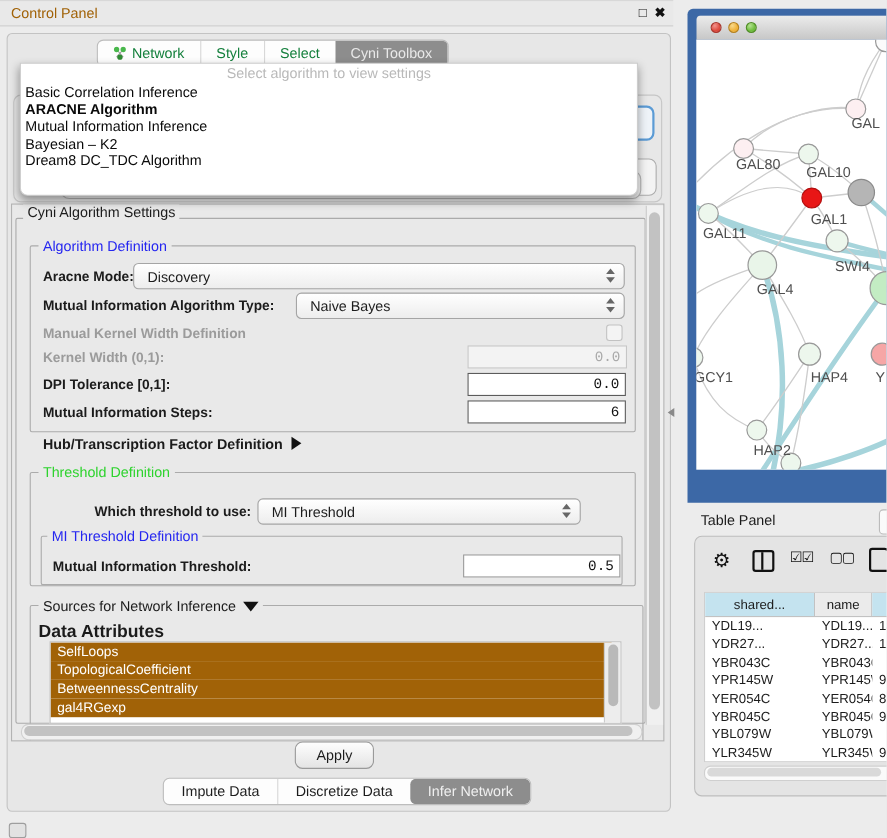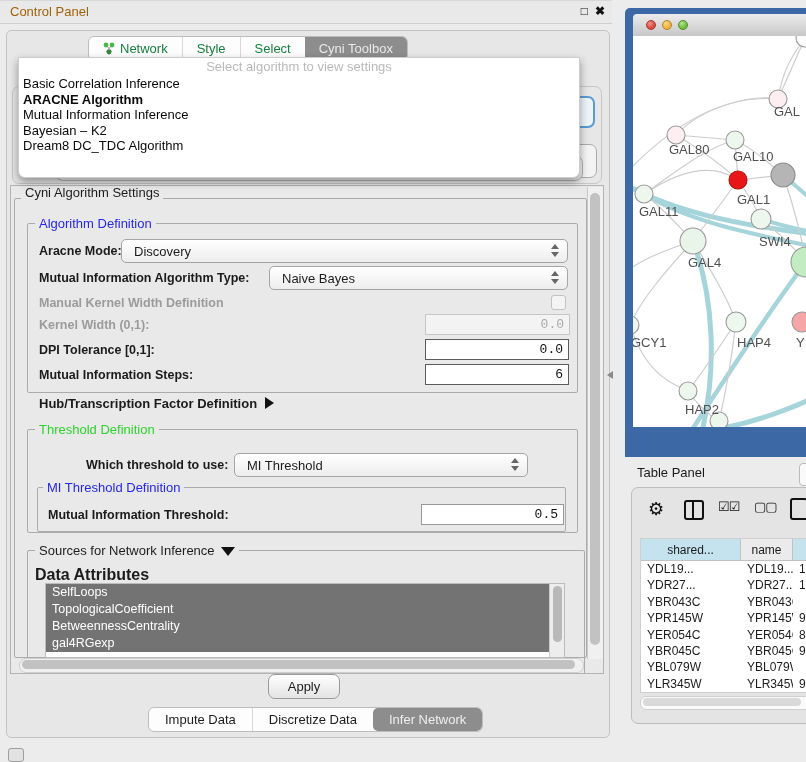--- a/index.html
+++ b/index.html
@@ -49,21 +49,21 @@
   .tfield{position:absolute;height:19px;border:1.5px solid #5c5c5c;background:#fff;
     font-size:13px;text-align:right;padding:0 5px;box-sizing:content-box;
     font-family:Liberation Mono, monospace;color:#111;}
   .tfield.dis{border:1px solid #c6c6c6;background:#f3f3f3;color:#a9a9a9;}
   .chk{position:absolute;width:13px;height:13px;border:1px solid #c2c2c2;border-radius:3px;background:#f4f4f4;}
   .tri-right{display:inline-block;width:0;height:0;border-top:6px solid transparent;
     border-bottom:6px solid transparent;border-left:9px solid #111;margin-left:8px;vertical-align:-1px;}
   .tri-down{display:inline-block;width:0;height:0;border-left:7px solid transparent;
     border-right:7px solid transparent;border-top:9px solid #111;margin-left:6px;vertical-align:-1px;}
   .attr-list{position:absolute;background:#ffffff;border:1px solid #bcbcbc;overflow:hidden;}
-  .attr-row{height:17px;line-height:17px;background:#737373;color:#fff;font-size:12.5px;
+  .attr-row{height:17px;line-height:17px;background:#a16207;color:#fff;font-size:12.5px;
     padding-left:6px;width:calc(100% - 14px);}
   .attr-scroll{position:absolute;right:0;top:0;width:14px;height:100%;background:#ededed;border-left:1px solid #ccc;}
   .attr-thumb{position:absolute;right:2px;top:2px;width:9px;height:56px;background:#b9b9b9;border-radius:5px;}
   .vscroll{position:absolute;left:576px;top:1px;width:15px;height:472px;background:#f0f0f0;border-left:1px solid #c9c9c9;}
   .vthumb{position:absolute;left:2px;top:6px;width:10px;height:452px;background:#c2c2c2;border-radius:6px;}
   .hscroll{position:absolute;left:8px;top:472px;width:563px;height:13px;background:#f0f0f0;border:1px solid #cfcfcf;border-radius:7px;}
   .hthumb{position:absolute;left:2px;top:1px;width:553px;height:9px;background:#c2c2c2;border-radius:5px;}
 
   .apply-btn{left:268px;top:674px;width:70px;height:23px;border:1px solid #9a9a9a;border-radius:7px;
     background:linear-gradient(#fefefe,#e4e4e4);font-size:13px;display:flex;align-items:center;justify-content:center;}

